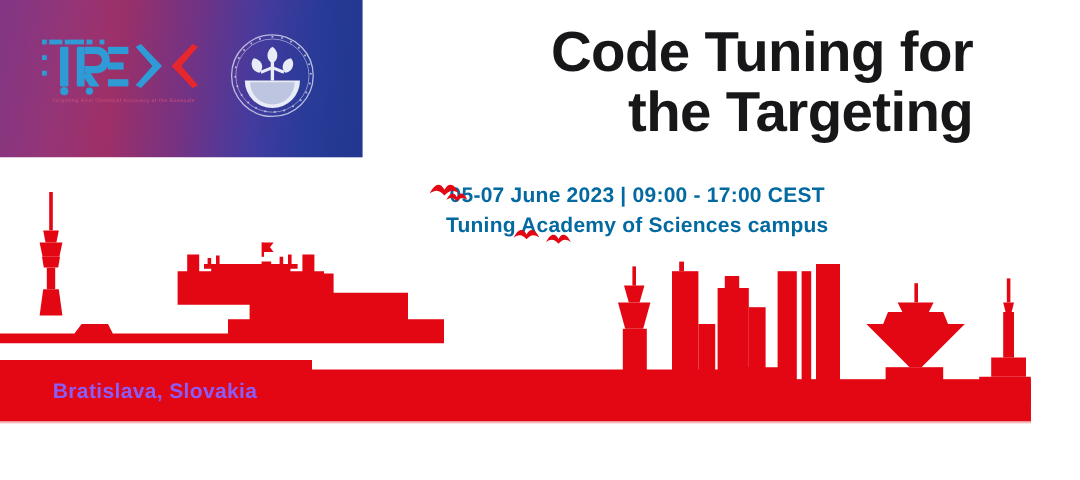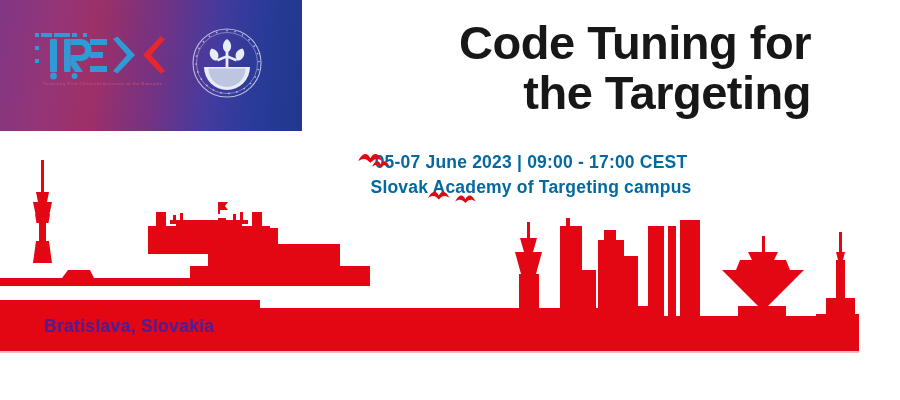--- a/index.html
+++ b/index.html
@@ -48,21 +48,21 @@
   }
   .meta .line1{font-size:17.5px;font-weight:700;letter-spacing:.2px;line-height:1.45;}
   .meta .line2{font-size:17.5px;font-weight:700;letter-spacing:.2px;line-height:1.45;}
 
   
   .skyline{position:absolute;left:0;top:130px;width:900px;height:222px;}
   .skyline svg{display:block;}
 
   .city-label{
     position:absolute;left:44px;top:316px;
-    font-size:17.5px;font-weight:700;color:#4c1d95;letter-spacing:.3px;
+    font-size:17.5px;font-weight:700;color:#8b5cf6;letter-spacing:.3px;
   }
 
   
   .divider{position:absolute;left:0;top:351px;width:900px;height:2px;background:#f3b9bc;}
   .footer{
     position:absolute;left:0;top:353px;width:900px;height:47px;background:#ffffff;
   }
 </style>
 </head>
 <body>
@@ -156,21 +156,21 @@
     </div>
   </div>
 
   <div class="title">
     <span>Code Tuning for</span>
     <span class="l2">the Targeting</span>
   </div>
 
   <div class="meta">
     <div class="line1">05-07 June  2023  |  09:00 - 17:00 CEST</div>
-    <div class="line2">Slovak Academy of Targeting campus</div>
+    <div class="line2">Tuning Academy of Sciences campus</div>
   </div>
 
   <div class="skyline">
     <svg width="900" height="222" viewBox="0 0 900 222">
       <defs>
         <g id="bird">
           <path d="M0 6 C3 0 6 0 8 4 C10 0 13 0 16 6 C12 3 10 5 8 7 C6 5 4 3 0 6 Z"></path>
         </g>
       </defs>
       <g fill="#E30613">

